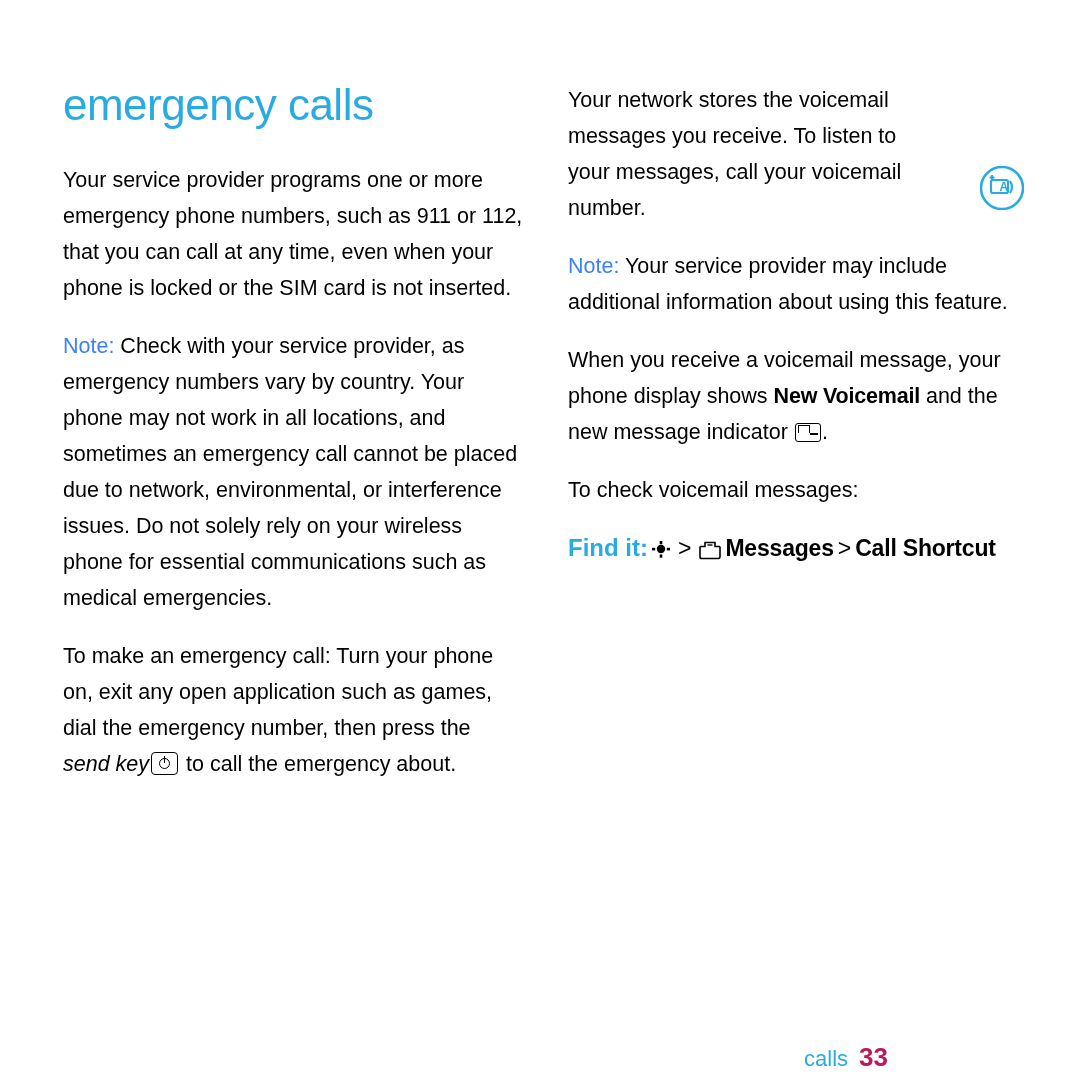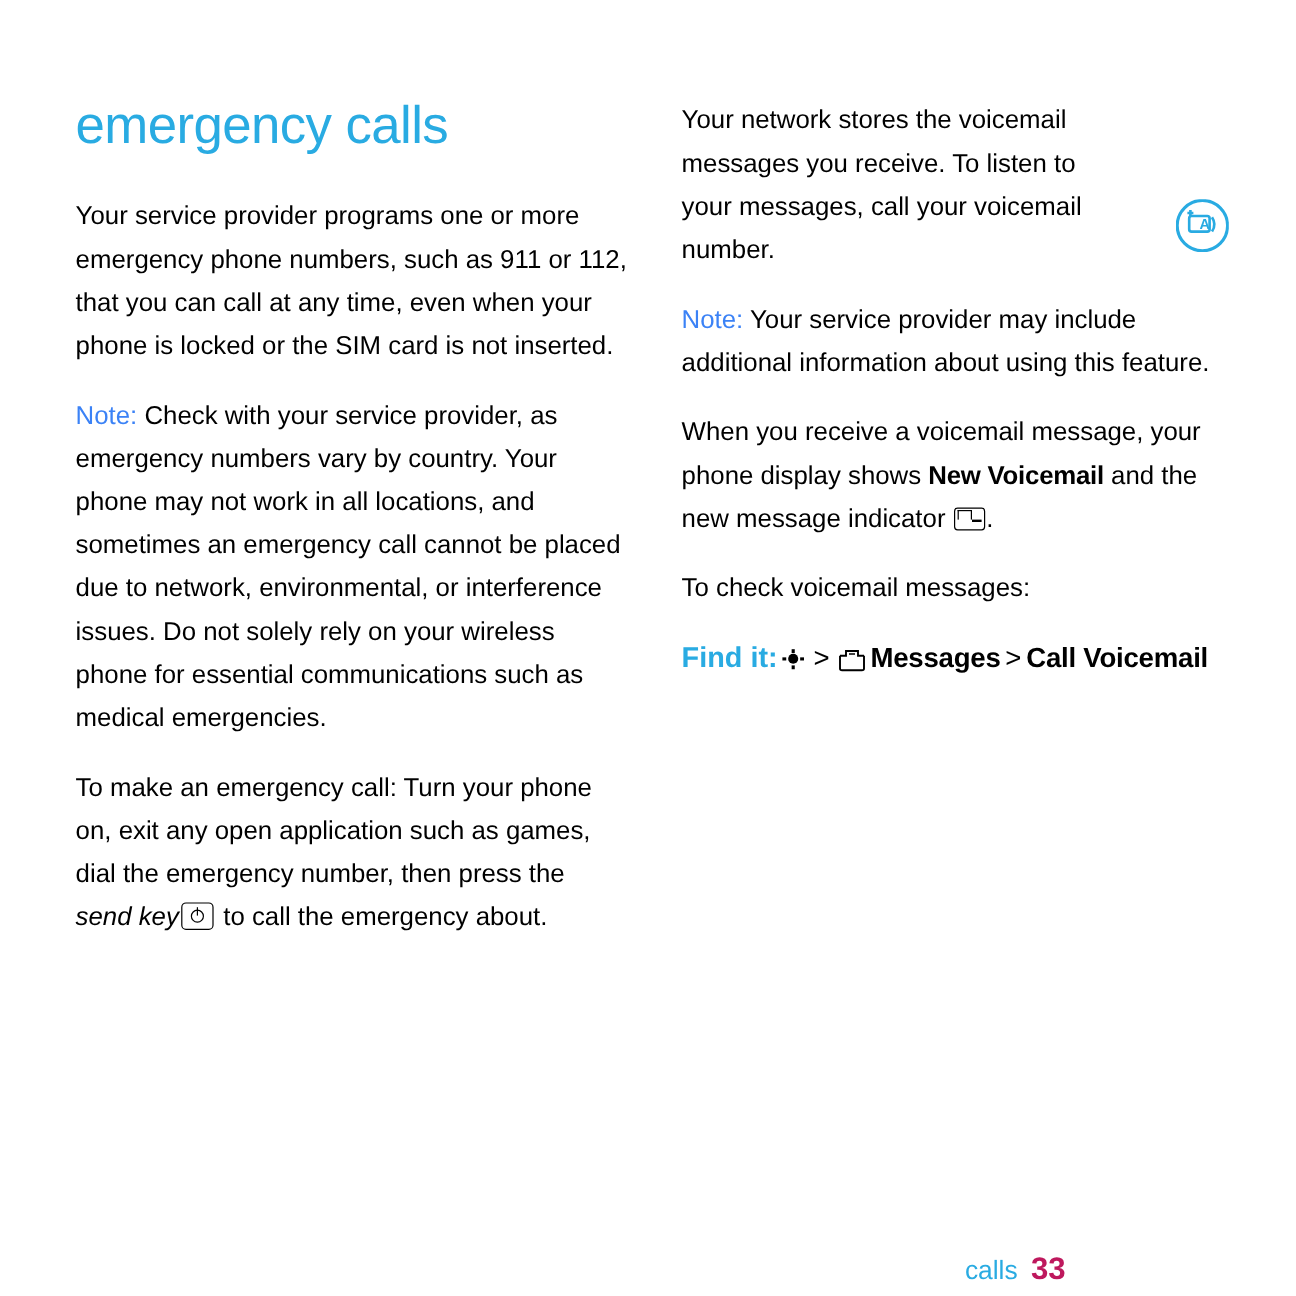--- a/index.html
+++ b/index.html
@@ -203,21 +203,21 @@
     <p class="find-line"><span class="find-label">Find it:</span><span class="icon-inline menu-dot-icon"><svg width="20" height="20" viewBox="0 0 20 20">
             <circle cx="10" cy="9" r="4.2" fill="#000"></circle>
             <rect x="8.7" y="1" width="2.6" height="3.2" fill="#000"></rect>
             <rect x="1" y="7.8" width="3.2" height="2.6" fill="#000"></rect>
             <rect x="15.8" y="7.8" width="3.2" height="2.6" fill="#000"></rect>
             <rect x="8.7" y="14.5" width="2.6" height="3.2" fill="#000"></rect>
           </svg></span><span class="sep">&gt;</span><span class="icon-inline msg-folder-icon"><svg width="24" height="20" viewBox="0 0 24 20">
             <path d="M2 6.5 L2 17 Q2 18.5 3.8 18.5 L20.2 18.5 Q22 18.5 22 17 L22 6.5" fill="none" stroke="#000" stroke-width="1.6"></path>
             <path d="M2 6.5 L7 6.5 L7 2.5 L17 2.5 L17 6.5 L22 6.5" fill="none" stroke="#000" stroke-width="1.6"></path>
             <path d="M9.5 5 L14.5 5" stroke="#000" stroke-width="1.4"></path>
-          </svg></span><span class="cond">Messages</span><span class="sep">&gt;</span><span class="cond">Call Voicemail</span></p>
+          </svg></span><span class="cond">Messages</span><span class="sep">&gt;</span><span class="cond">Call Shortcut</span></p>
 
   </div>
 
   <div class="corner-icon">
     <svg width="44" height="44" viewBox="0 0 44 44">
       <circle cx="22" cy="22" r="21" fill="none" stroke="#29ABE2" stroke-width="2.6"></circle>
       <rect x="11" y="14" width="17" height="13" rx="2" fill="none" stroke="#29ABE2" stroke-width="2.2"></rect>
       <text x="19.5" y="25" font-family="Liberation Sans, sans-serif" font-size="12" font-weight="bold" fill="#29ABE2">A</text>
       <path d="M30 15 q4 6 0 12" fill="none" stroke="#29ABE2" stroke-width="2.2"></path>
       <path d="M12 9 l0 5 M9.5 11.5 l5 0" stroke="#29ABE2" stroke-width="2.2"></path>

